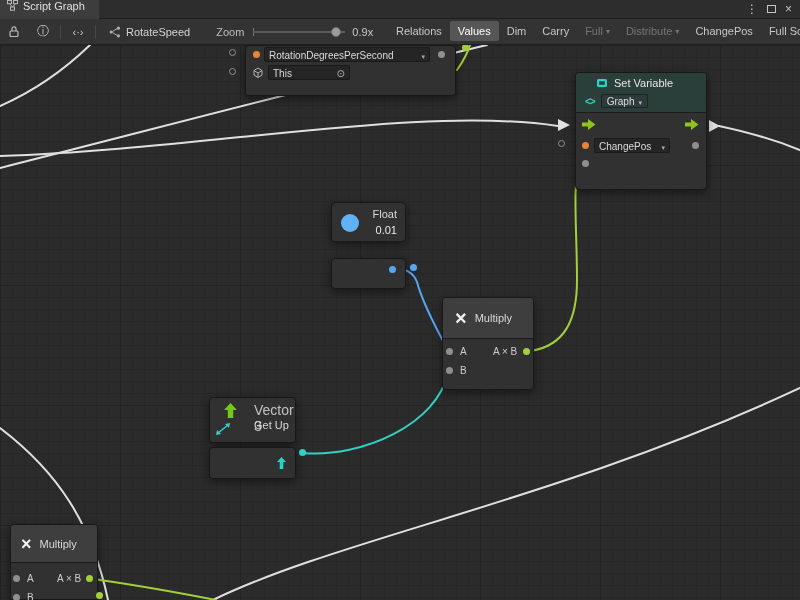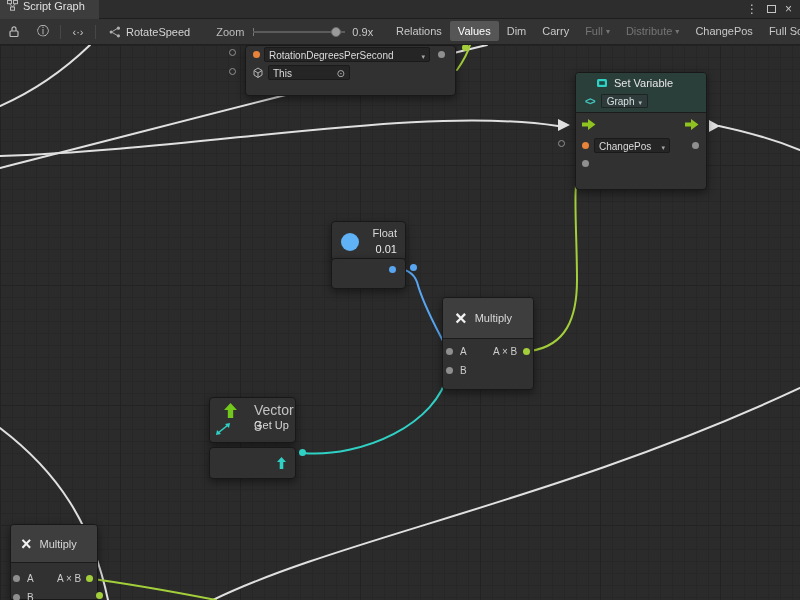--- a/index.html
+++ b/index.html
@@ -213,21 +213,21 @@
       </svg>
     <span class="dot orange" style="left:6px;top:69px"></span>
     <div class="field" style="left:18px;top:65px;width:76px">
       <span>ChangePos</span>
       <span class="caret">▾</span>
     </div>
     <span class="dot" style="right:7px;top:69px"></span>
     <span class="dot" style="left:6px;top:87px"></span>
   </div>
 
-  <div class="node" style="left:331px;top:221px;width:75px;height:40px">
+  <div class="node" style="left:331px;top:202px;width:75px;height:40px">
     <span style="position:absolute;left:9px;top:11px;width:18px;height:18px;border-radius:50%;background:#5fb2f5"></span>
     <span style="position:absolute;right:8px;top:5px">Float</span>
     <span style="position:absolute;right:8px;top:21px;color:#eaeaea">0.01</span>
   </div>
   <div class="node" style="left:331px;top:258px;width:75px;height:31px">
     <span class="dot blue" style="right:9px;top:7px"></span>
   </div>
 
   <div class="node" style="left:442px;top:297px;width:92px;height:93px">
     <div class="node-header" style="height:41px;padding-left:12px;gap:8px">

